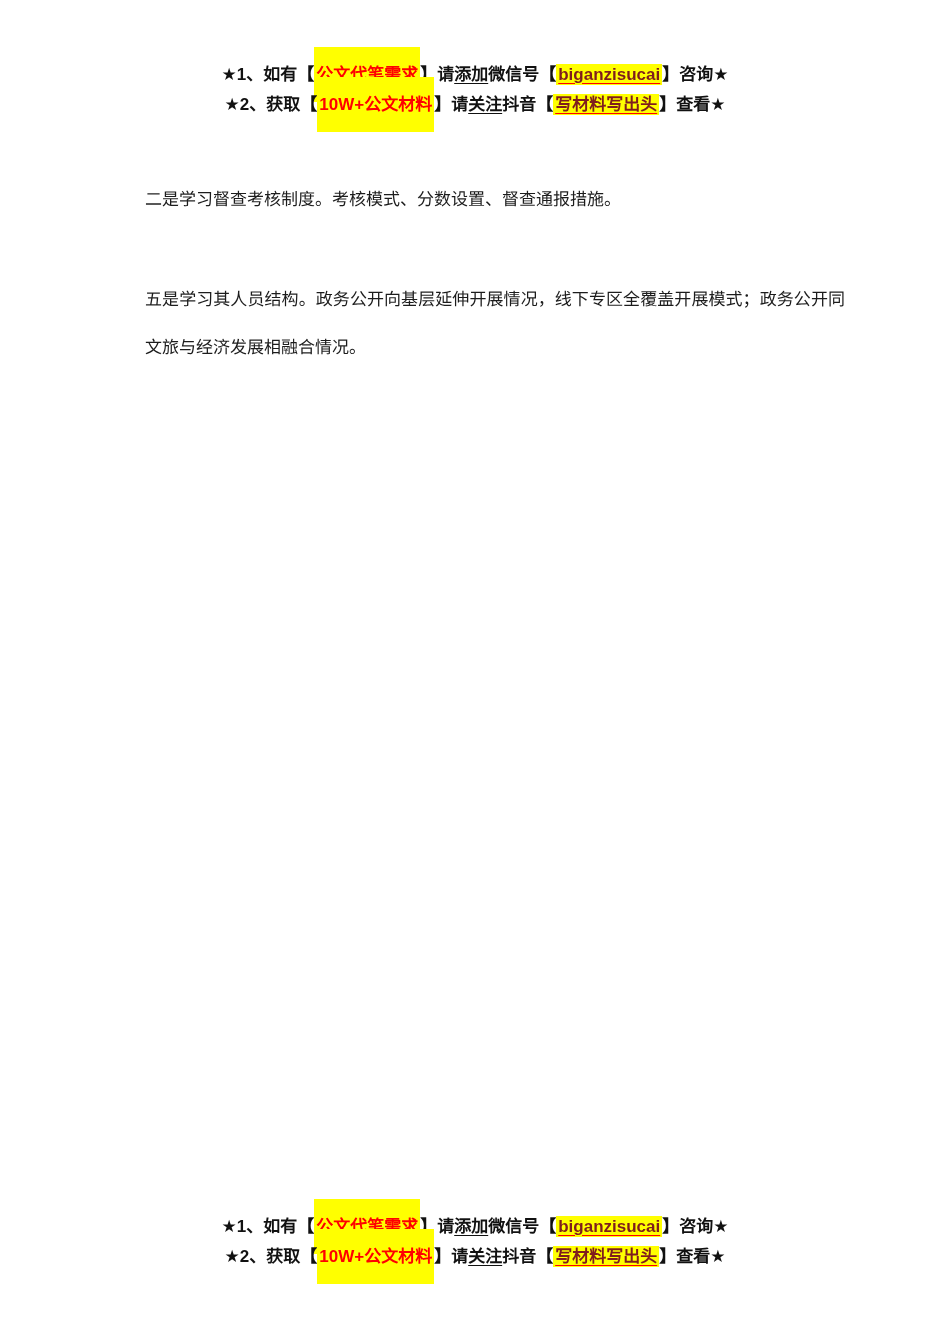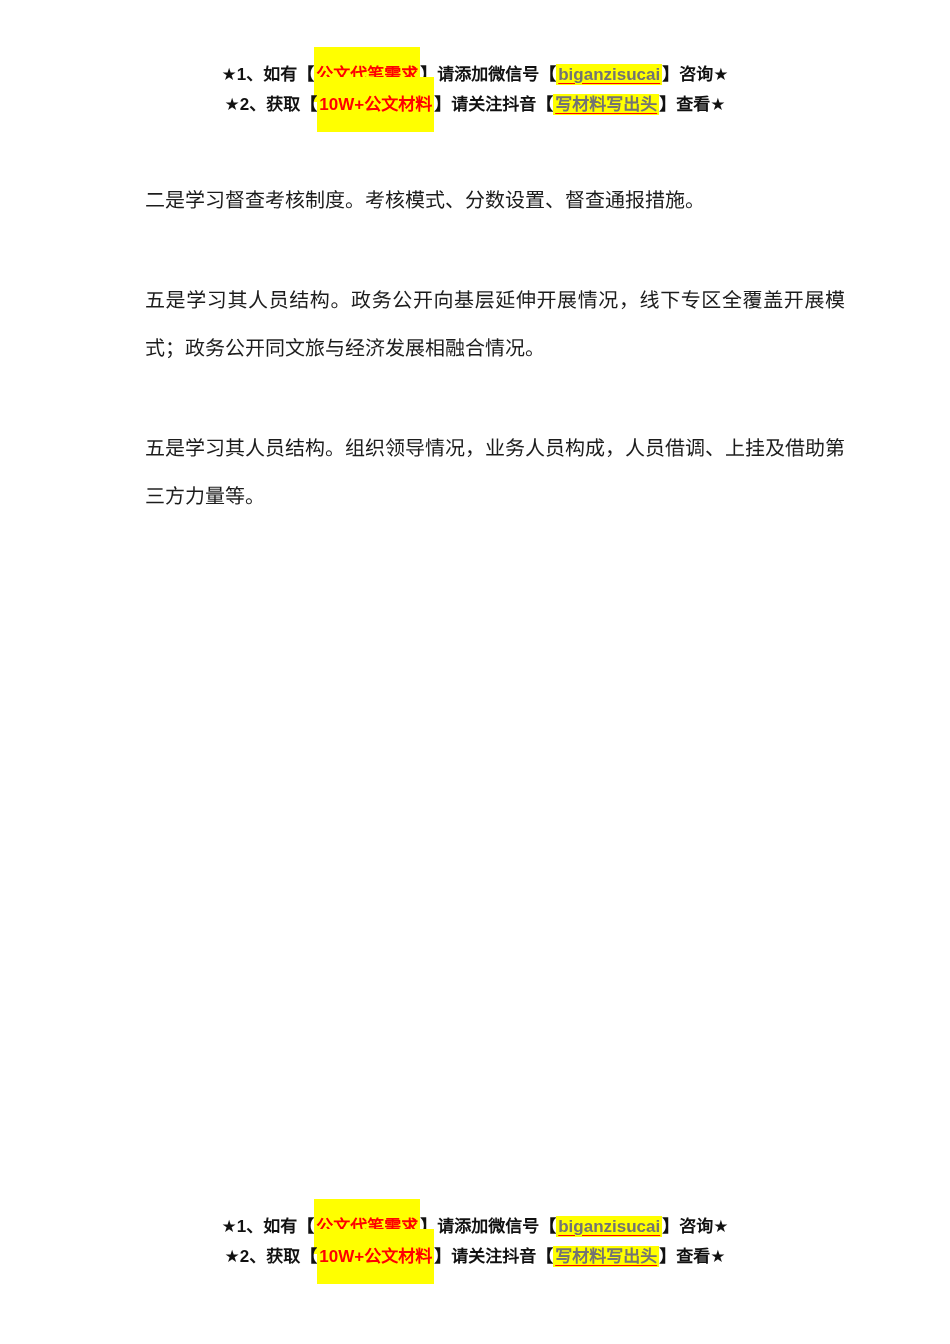--- a/index.html
+++ b/index.html
@@ -33,35 +33,36 @@
     left: 0;
     right: 0;
     bottom: 72px;
   }
   .hl {
     background: #ffff00;
     color: #ff0000;
     padding: 18px 2px;
   }
   .ul-black {
+    text-decoration: underline;
     text-underline-offset: 3px;
   }
   .hl-ul {
     background: #ffff00;
-    color: #737373;
+    color: #7f1d1d;
     text-decoration: underline;
     text-decoration-color: #ff0000;
     text-underline-offset: 3px;
     padding: 1px 2px;
   }
   
   .content {
     margin: 56px 105px 0 145px;
     width: 700px;
-    font-size: 20px;
+    font-size: 17px;
     line-height: 48px;
     text-align: justify;
     color: #1c1c1c;
   }
   .content p {
     margin: 0 0 52px 0;
   }
   .content p:last-child { margin-bottom: 0; }
 </style>
 </head>
@@ -74,21 +75,20 @@
       <span>★1、如有【</span><span class="hl">公文代笔需求</span><span>】请</span><span class="ul-black">添加</span><span>微信号【</span><span class="hl-ul">biganzisucai</span><span>】咨询★</span>
     </div>
     <div class="banner-line">
       <span>★2、获取【</span><span class="hl">10W+公文材料</span><span>】请</span><span class="ul-black">关注</span><span>抖音【</span><span class="hl-ul">写材料写出头</span><span>】查看★</span>
     </div>
   </div>
 
   <div class="content">
     <p>二是学习督查考核制度。考核模式、分数设置、督查通报措施。</p>
     <p>五是学习其人员结构。政务公开向基层延伸开展情况，线下专区全覆盖开展模式；政务公开同文旅与经济发展相融合情况。</p>
-    <p>五是学习其人员结构。组织领导情况，业务人员构成，人员借调、上挂及借助第三方力量等。</p>
   </div>
 
   <div class="banner banner-bottom">
     <div class="banner-line">
       <span>★1、如有【</span><span class="hl">公文代笔需求</span><span>】请</span><span class="ul-black">添加</span><span>微信号【</span><span class="hl-ul">biganzisucai</span><span>】咨询★</span>
     </div>
     <div class="banner-line">
       <span>★2、获取【</span><span class="hl">10W+公文材料</span><span>】请</span><span class="ul-black">关注</span><span>抖音【</span><span class="hl-ul">写材料写出头</span><span>】查看★</span>
     </div>
   </div>

